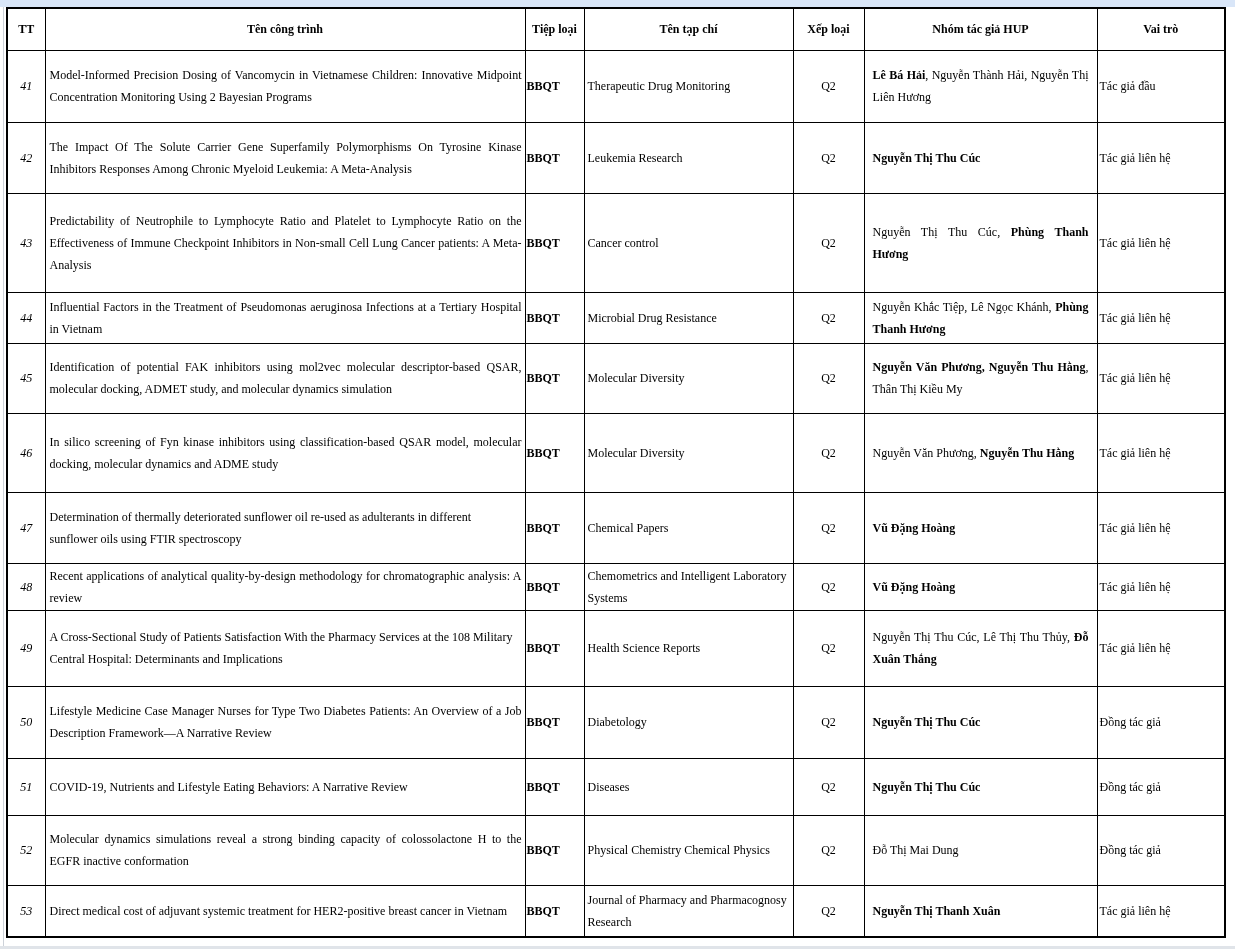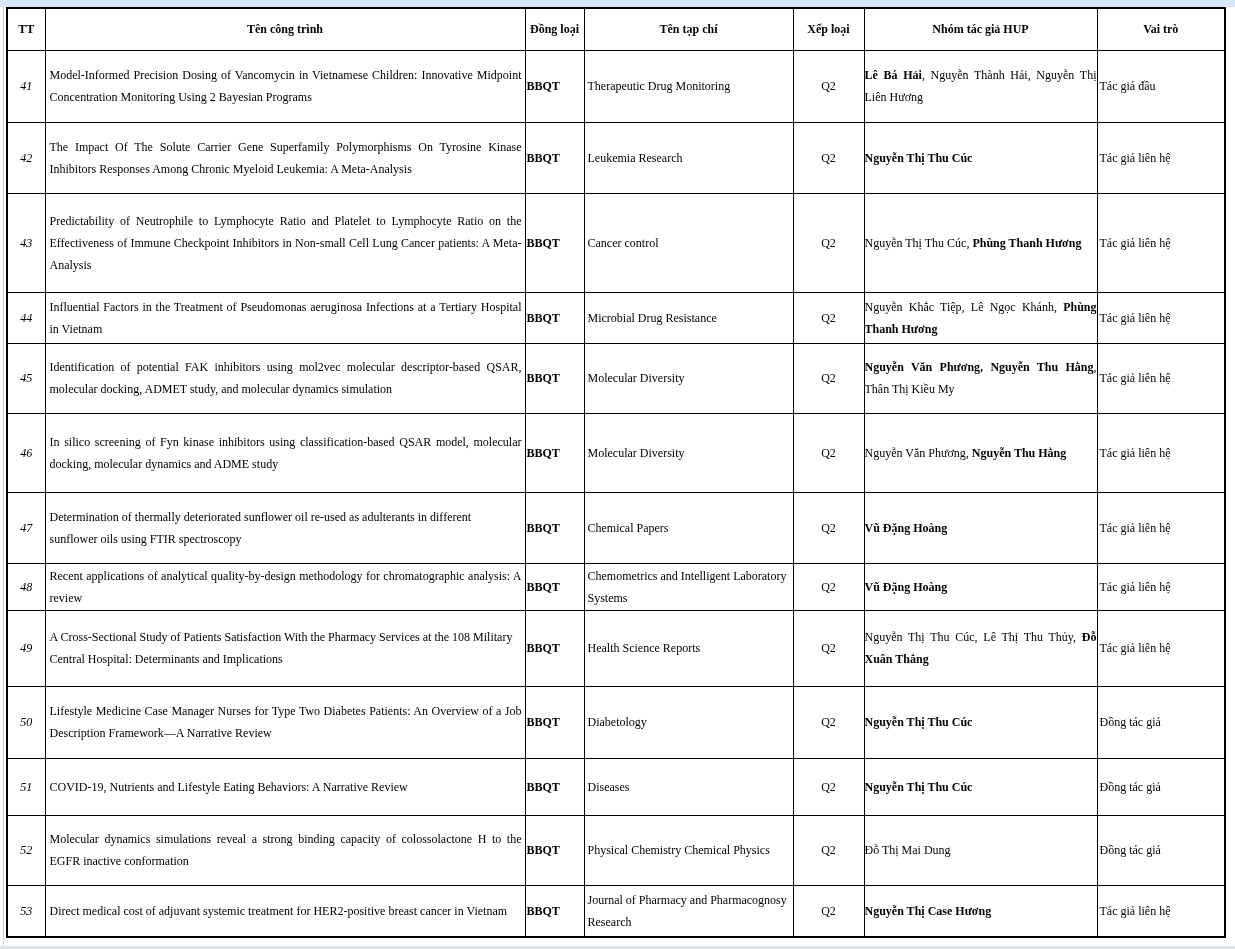--- a/index.html
+++ b/index.html
@@ -24,21 +24,21 @@
   .pubs th{font-weight:bold;text-align:center;padding:1px 2px;line-height:20px;}
 
   td.c-tt{text-align:center;padding:0 1px;font-style:italic;}
   td.c-title{text-align:justify;padding:1px 3px 1px 4px;}
   td.c-title.left{text-align:left;}
   td.c-cat{text-align:left;padding:0 1px;font-weight:bold;}
   td.c-journal{text-align:left;padding:0 3px;}
   td.c-journal.clip{padding:0 3px;}
   td.c-journal.clip .jbox{height:43px;overflow:hidden;display:flex;flex-direction:column;justify-content:center;}
   td.c-rank{text-align:center;padding:0 2px;}
-  td.c-authors{text-align:justify;padding:1px 0;}
+  td.c-authors{text-align:justify;padding:1px 8px;}
   td.c-authors .b{font-weight:bold;}
   td.c-role{text-align:left;padding:0 2px;}
 </style>
 </head>
 <body>
 
 <div class="page">
   <div class="top-strip"></div>
   <div class="left-edge-line"></div>
   <div class="bottom-strip"></div>
@@ -50,21 +50,21 @@
         <col style="width:59px">
       <col style="width:209px">
         <col style="width:71px">
         <col style="width:233px">
       <col style="width:128px">
     </colgroup>
     <thead>
       <tr>
         <th>TT</th>
         <th>Tên công trình</th>
-        <th>Đồng loại</th>
+        <th>Tiệp loại</th>
         <th>Tên tạp chí</th>
         <th>Xếp loại</th>
         <th>Nhóm tác giả HUP</th>
         <th>Vai trò</th>
       </tr>
     </thead>
     <tbody>
         <tr style="height: 72px;">
           <td class="c-tt">41</td>
           <td class="c-title">Model-Informed Precision Dosing of Vancomycin in Vietnamese Children: Innovative Midpoint Concentration Monitoring Using 2 Bayesian Programs</td>
@@ -174,18 +174,18 @@
           <td class="c-rank">Q2</td>
           <td class="c-authors"><span>Đỗ Thị Mai Dung</span></td>
           <td class="c-role">Đồng tác giả</td>
         </tr>
         <tr style="height: 52px; margin-top: 29px;">
           <td class="c-tt">53</td>
           <td class="c-title">Direct medical cost of adjuvant systemic treatment for HER2-positive breast cancer in Vietnam</td>
           <td class="c-cat">BBQT</td>
           <td class="c-journal">Journal of Pharmacy and Pharmacognosy Research</td>
           <td class="c-rank">Q2</td>
-          <td class="c-authors"><span class="b">Nguyễn Thị Case Hương</span></td>
+          <td class="c-authors"><span class="b">Nguyễn Thị Thanh Xuân</span></td>
           <td class="c-role">Tác giả liên hệ</td>
         </tr>
       </tbody>
   </table>
 </div>
 
 </body></html>

